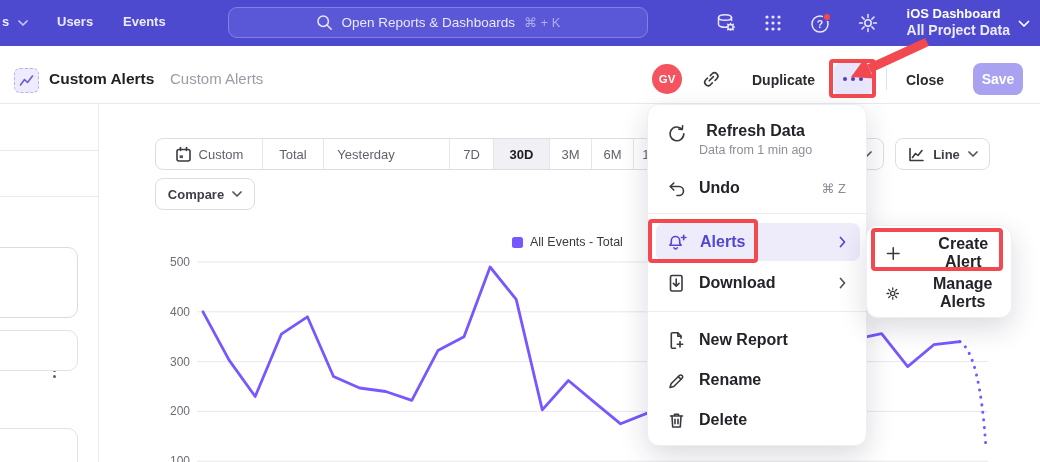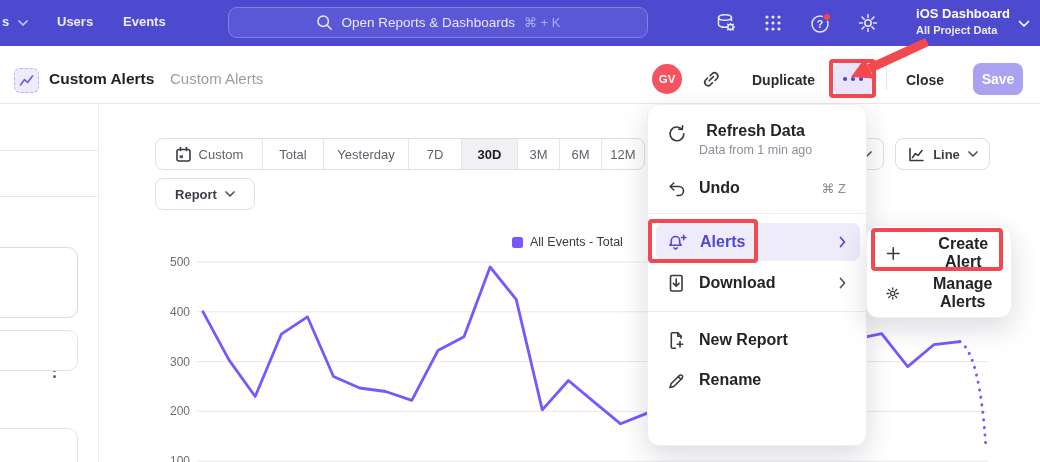--- a/index.html
+++ b/index.html
@@ -9,21 +9,21 @@
 
   
   .nav { position:absolute; left:0; top:0; width:1040px; height:46px; background:#4e4ad0; color:#eceafc; }
   .nav-item { position:absolute; top:14px; font-size:13px; font-weight:600; color:#eceafc; cursor:pointer; }
   .nav-search { position:absolute; left:228px; top:7px; width:420px; height:31px; background:#5b58d8; border:1px solid #8380e3; border-radius:9px; display:flex; align-items:center; justify-content:center; gap:9px; cursor:text; }
   .nav-search .ph { font-size:13.5px; color:#e9e8fb; font-weight:500; }
   .nav-search .sc { font-size:13px; color:#aeacec; font-weight:500; }
   .nav-icon { position:absolute; top:11px; width:24px; height:24px; cursor:pointer; }
   .proj { position:absolute; right:30px; top:5px; color:#fff; cursor:pointer; }
   .proj .p1 { font-size:13px; font-weight:700; line-height:18px; }
-  .proj .p2 { font-size:11px; font-weight:700; line-height:15px; color:#ecebfb; }
+  .proj .p2 { font-size:14px; font-weight:700; line-height:15px; color:#ecebfb; }
 
   
   .toolbar { position:absolute; left:0; top:46px; width:1040px; height:58px; background:#fff; border-bottom:1px solid #e9e8ee; }
   .report-icon { position:absolute; left:14px; top:22px; width:25px; height:25px; background:#eeecfc; border:1px dashed #b7aff0; border-radius:6px; display:flex; align-items:center; justify-content:center; }
   .tb-title { position:absolute; left:49px; top:24px; font-size:15.5px; font-weight:700; color:#201f26; }
   .tb-crumb { position:absolute; left:170px; top:24px; font-size:15px; color:#9d9ba6; }
   .avatar { position:absolute; left:652px; top:18px; width:30px; height:30px; border-radius:50%; background:#f4535f; color:#fff; font-size:11.5px; font-weight:700; display:flex; align-items:center; justify-content:center; cursor:pointer; }
   .tb-btn { position:absolute; top:26px; font-size:14px; font-weight:600; color:#2c2b32; cursor:pointer; }
   .more-btn { position:absolute; left:834px; top:17px; width:38px; height:32px; border-radius:6px; background:#e9e6fb; display:flex; align-items:center; justify-content:center; gap:4px; cursor:pointer; }
   .more-btn i { width:4px; height:4px; border-radius:50%; background:#4a40c9; }
@@ -188,39 +188,39 @@
         <rect x="4.6" y="9.3" width="3.4" height="2.8" fill="#55535e" stroke="none"></rect>
       </svg>
     <span>Custom</span>
   </div>
   <div class="seg-item" style="width:61px;">
       <span>Total</span>
     </div>
   <div class="seg-item" style="width:85px;">
       <span>Yesterday</span>
     </div>
-  <div class="seg-item" style="width:53px;">
+  <div class="seg-item" style="width:44px;margin-left:41px;">
       <span>7D</span>
     </div>
   <div class="seg-item sel" style="width:56px;">
       <span>30D</span>
     </div>
   <div class="seg-item" style="width:42px;">
       <span>3M</span>
     </div>
   <div class="seg-item" style="width:42px;">
       <span>6M</span>
     </div>
   <div class="seg-item" style="width:43px;">
       <span>12M</span>
     </div>
 </div>
 
 <div class="pill-btn" style="left:155px; top:178px; width:100px;">
-  <span>Report</span>
+  <span>Compare</span>
   <svg class="chev" width="10" height="6" viewBox="0 0 10 6" style="color:#55535e;">
       <polyline points="1,1 5,5 9,1"></polyline>
     </svg>
 </div>
 
 <div class="pill-btn" style="left:762px; top:138px; width:122px; z-index:1;">
   <svg class="chev" width="10" height="6" viewBox="0 0 10 6" style="position:absolute; right:11px; color:#55535e;">
       <polyline points="1,1 5,5 9,1"></polyline>
     </svg>
 </div>
@@ -305,20 +305,28 @@
       </svg>
     <span class="mi-label">New Report</span>
   </div>
   <div class="menu-item" style="top:258px; height:34px;">
     <svg class="ic" width="21" height="21" viewBox="0 0 21 21">
         <path d="M4 17.5l1.1-3.7 8.3-8.3a1.9 1.9 0 0 1 2.7 2.7l-8.3 8.3L4 17.5z"></path>
         <path d="M12.3 6.6l2.6 2.6"></path>
       </svg>
     <span class="mi-label">Rename</span>
   </div>
+  <div class="menu-item" style="top:298px; height:34px;">
+    <svg class="ic" width="21" height="21" viewBox="0 0 21 21">
+        <path d="M4.5 6h12M8.5 6V4.2h4V6"></path>
+        <path d="M6 6l.7 11h7.6L15 6"></path>
+        <path d="M9 9.2v4.6M12 9.2v4.6"></path>
+      </svg>
+    <span class="mi-label">Delete</span>
+  </div>
 </div>
 
 <div class="submenu">
   <div class="sub-item" style="top:8px;">
     <svg class="ic" width="17" height="17" viewBox="0 0 17 17" stroke-width="1.8">
         <path d="M8.5 2.5v12M2.5 8.5h12"></path>
       </svg>
     <span class="mi-label">Create Alert</span>
   </div>
   <div class="sub-item" style="top:48px;">

